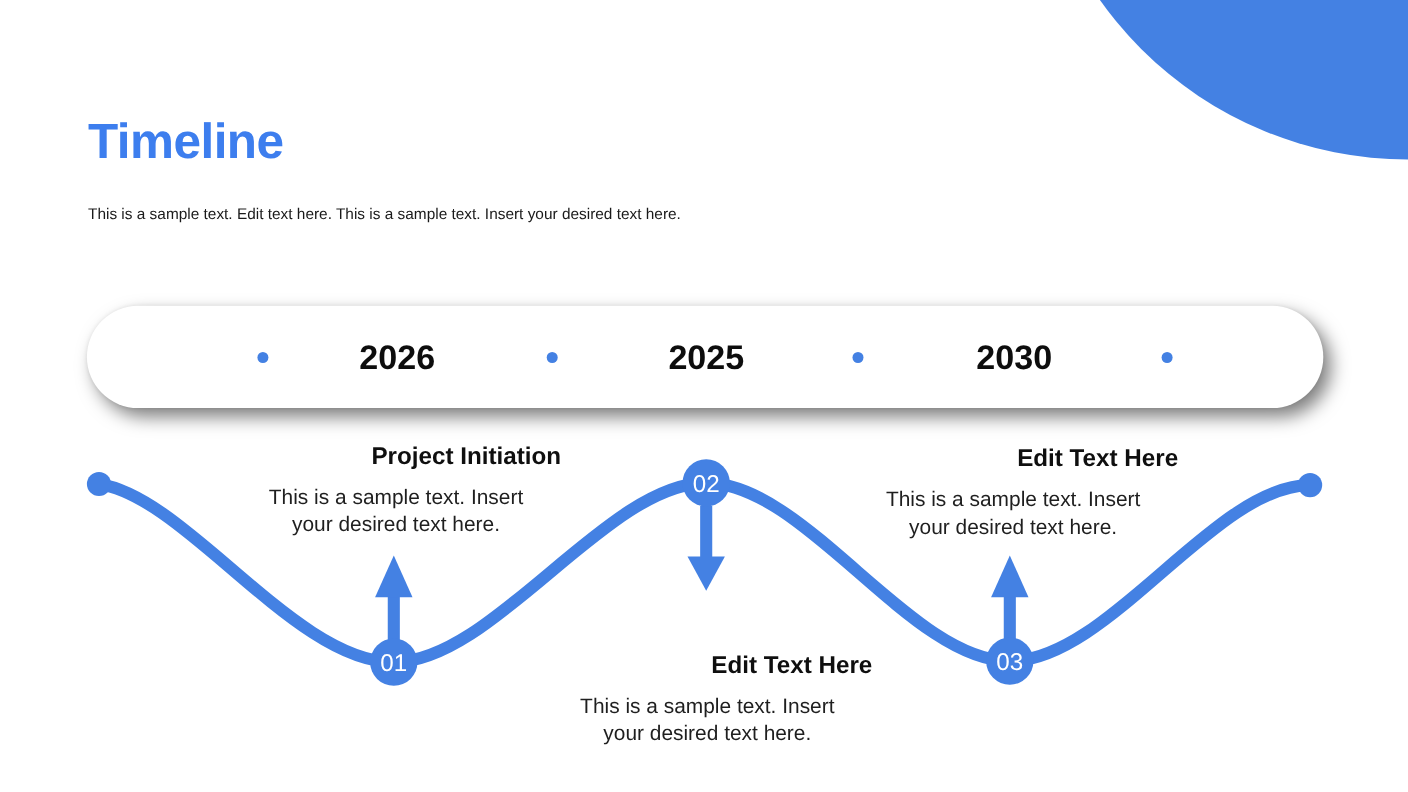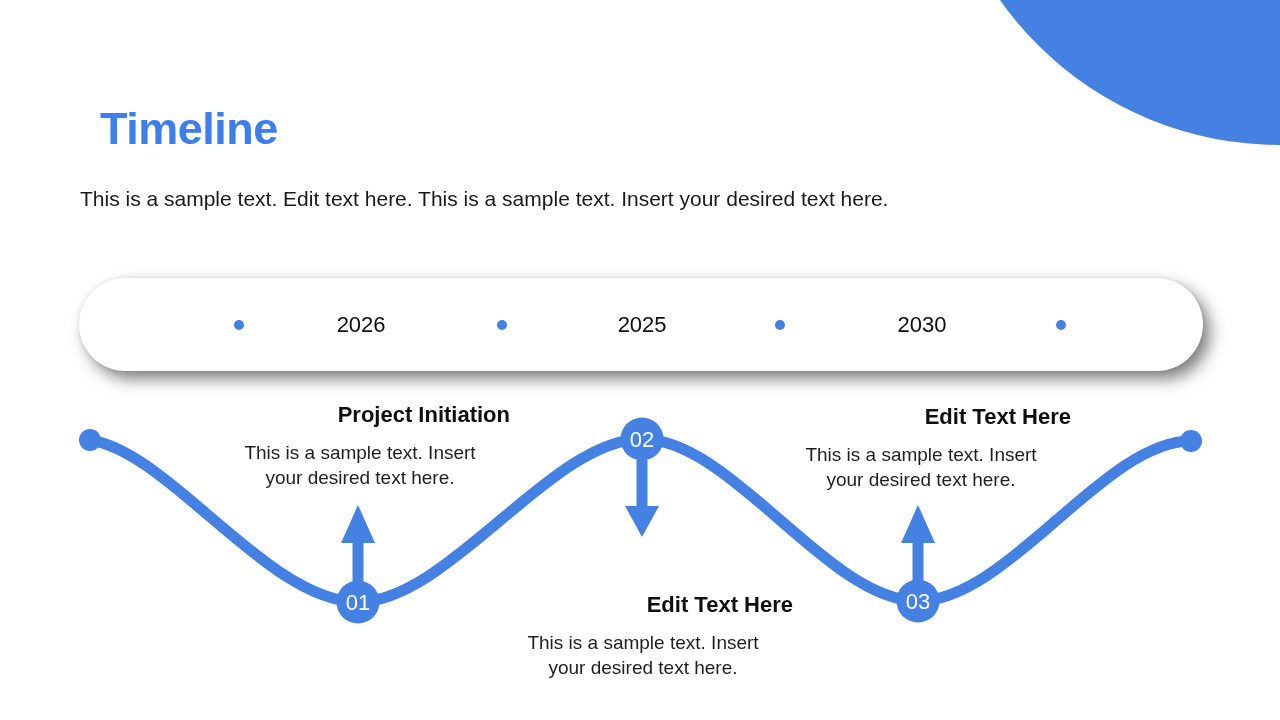--- a/index.html
+++ b/index.html
@@ -26,26 +26,25 @@
   }
   
   .title{
     position:absolute;
     left:80px; top:104px;
     font-size:45px;
     font-weight:bold;
     color:var(--titleBlue);
     line-height:1.1;
     letter-spacing:-0.5px;
-    margin-left:20px;
   }
   .subtitle{
     position:absolute;
     left:80px; top:185px;
-    font-size:21px;
+    font-size:14px;
     color:var(--ink);
     line-height:1.3;
   }
   
   .pill{
     position:absolute;
     left:79px; top:278px;
     width:1124px; height:93px;
     background:#ffffff;
     border-radius:47px;
@@ -53,22 +52,22 @@
   }
   .pill .dot{
     position:absolute; top:50%;
     width:10px;height:10px;border-radius:50%;
     background:var(--accent);
     transform:translate(-50%,-50%);
   }
   .pill .year{
     position:absolute; top:50%;
     transform:translate(-50%,-50%);
-    font-size:22px;
-    font-weight:400;
+    font-size:31px;
+    font-weight:700;
     color:var(--yearInk);
     white-space:nowrap;
   }
   
   .wave-svg{
     position:absolute; left:0; top:0;
     width:1280px; height:720px;
   }
   .wave-svg .curve{
     fill:none; stroke:var(--accent);

